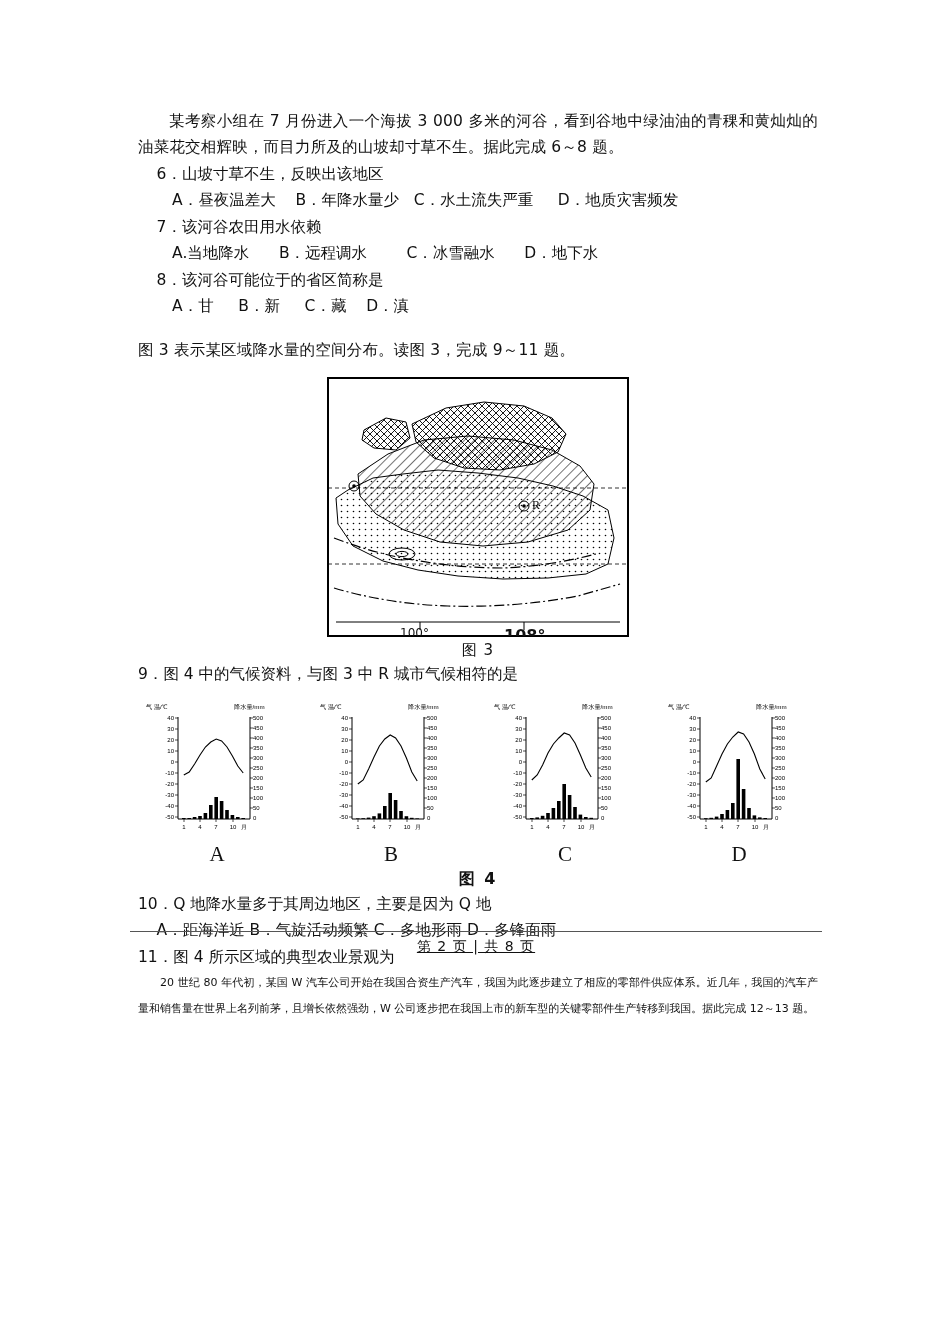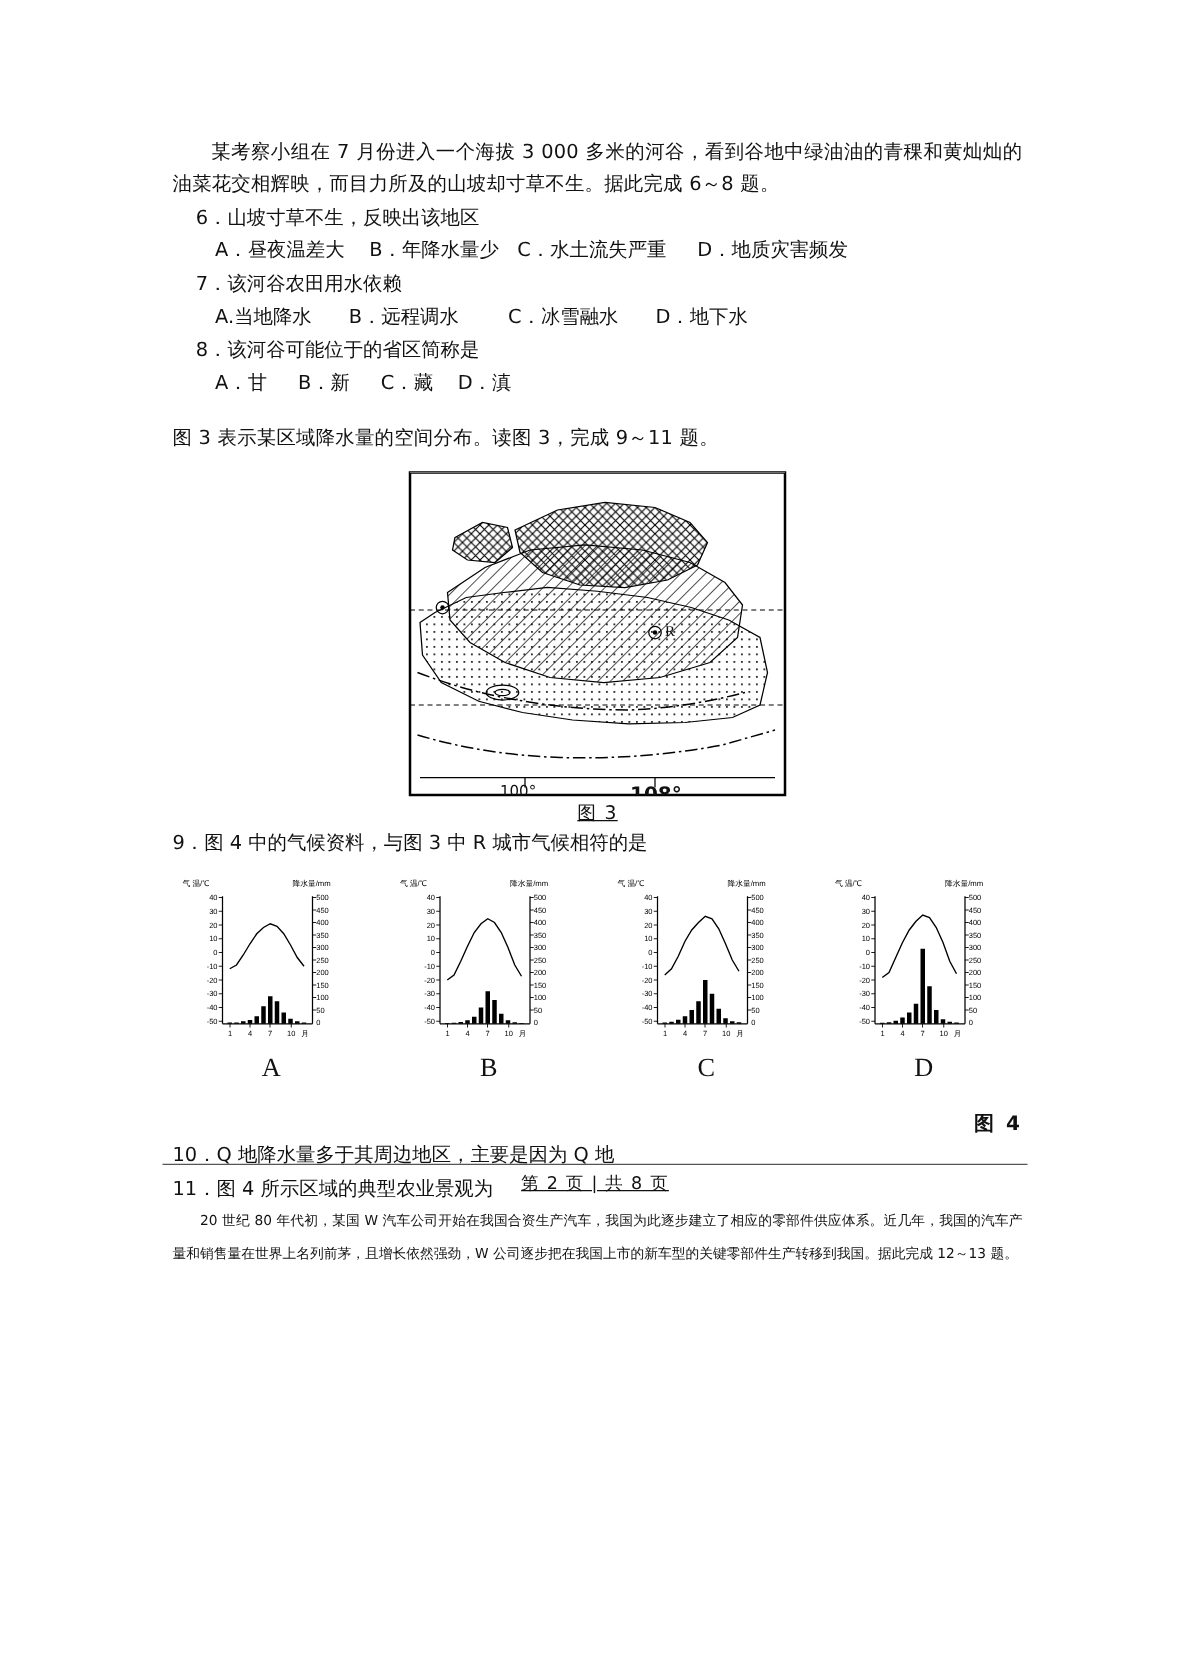--- a/index.html
+++ b/index.html
@@ -60,44 +60,43 @@
     border:1px solid #000;
     background:#fff;
     overflow:hidden;
   }
   .fig3 svg{display:block;}
   .fig3-caption{
     text-align:center;
     font-size:15px;
     margin-top:4px;
     letter-spacing:1px;
-    text-decoration:underline;
   }
 
   
   .fig4-row{
     display:flex;
     justify-content:space-between;
     margin-top:12px;
   }
   .climo{
     width:158px;
   }
   .climo svg{display:block;}
   .climo-label{
     text-align:center;
     font-family:"Liberation Serif","DejaVu Serif",serif;
     font-size:21px;
     margin-top:-2px;
   }
   .fig4-caption{
-    text-align:right;
+    text-align:center;
     font-size:16px;
     font-weight:bold;
-    margin-top:22px;
+    margin-top:2px;
     letter-spacing:2px;
   }
 
   
   .mono-para{
     font-family:"DejaVu Sans","Liberation Sans",sans-serif;
     font-size:11px;
     line-height:26px;
     text-align:justify;
   }
@@ -584,20 +583,21 @@
       </div>
 
     </div>
 
     <div class="fig4-caption">图 4</div>
 
     <div class="q">
       <div>
         <span>10．</span><span>Q 地降水量多于其周边地区，主要是因为 Q 地</span>
       </div>
+      <div class="opts-wrap" style="text-indent:1.2em;">A．距海洋近          B．气旋活动频繁                 C．多地形雨      D．多锋面雨</div>
     </div>
 
     <div class="q">
       <div>
         <span>11．</span><span>图 4 所示区域的典型农业景观为</span>
       </div>
     </div>
 
     <p class="mono-para indent">20 世纪 80 年代初，某国 W 汽车公司开始在我国合资生产汽车，我国为此逐步建立了相应的零部件供应体系。近几年，我国的汽车产量和销售量在世界上名列前茅，且增长依然强劲，W 公司逐步把在我国上市的新车型的关键零部件生产转移到我国。据此完成 12～13 题。</p>
 

